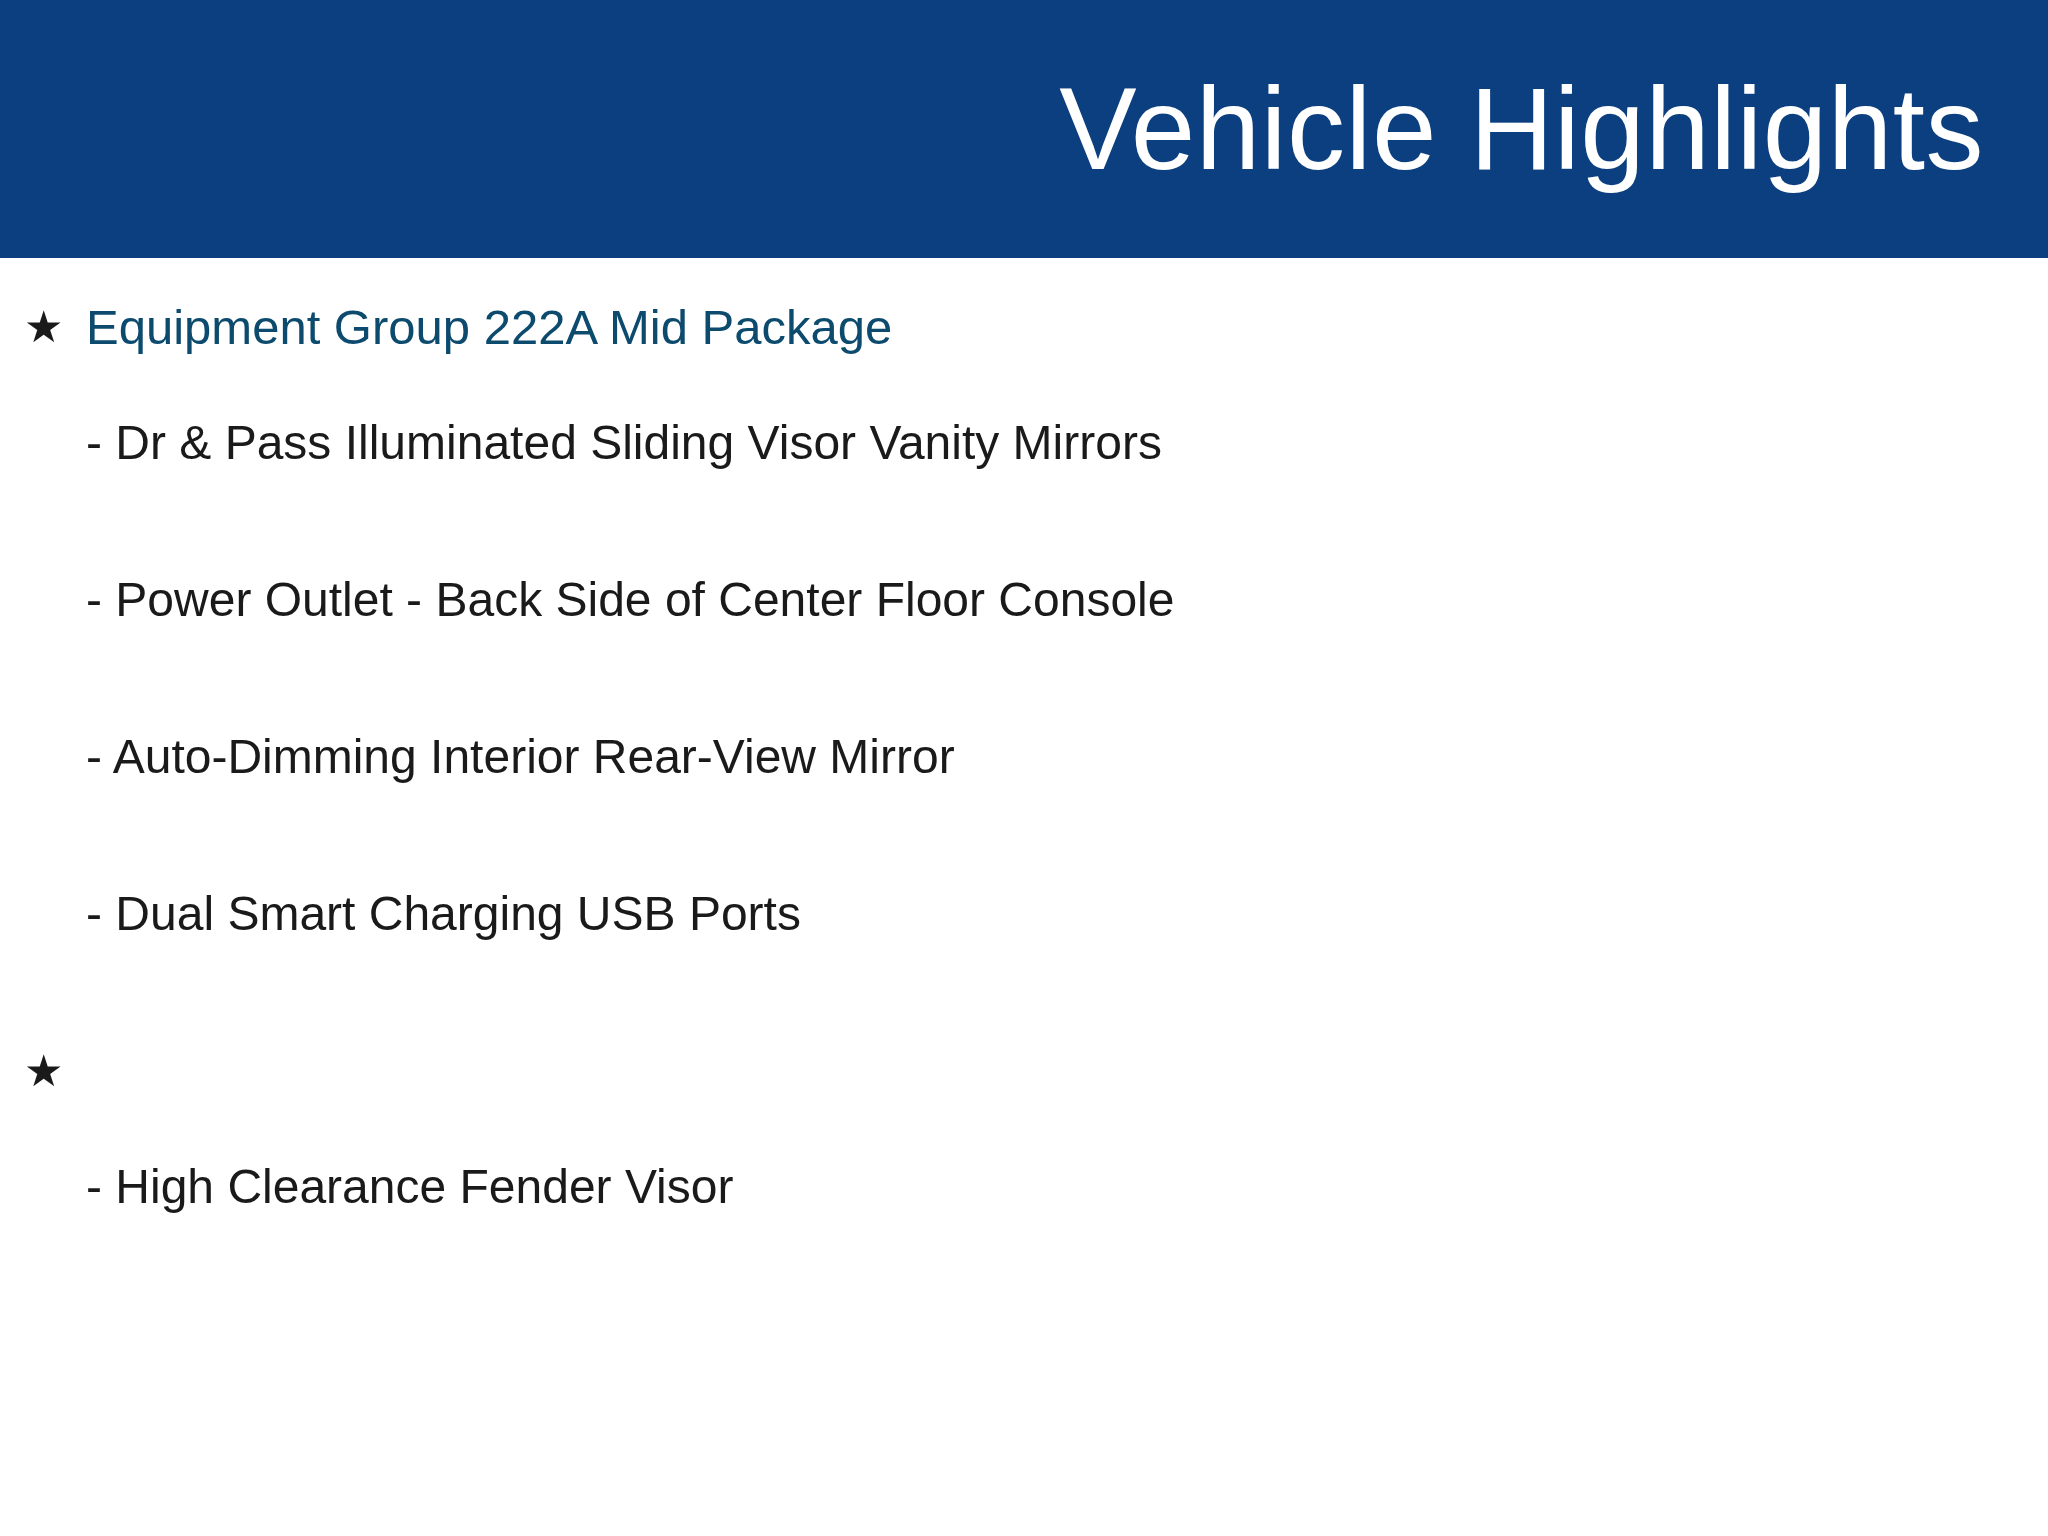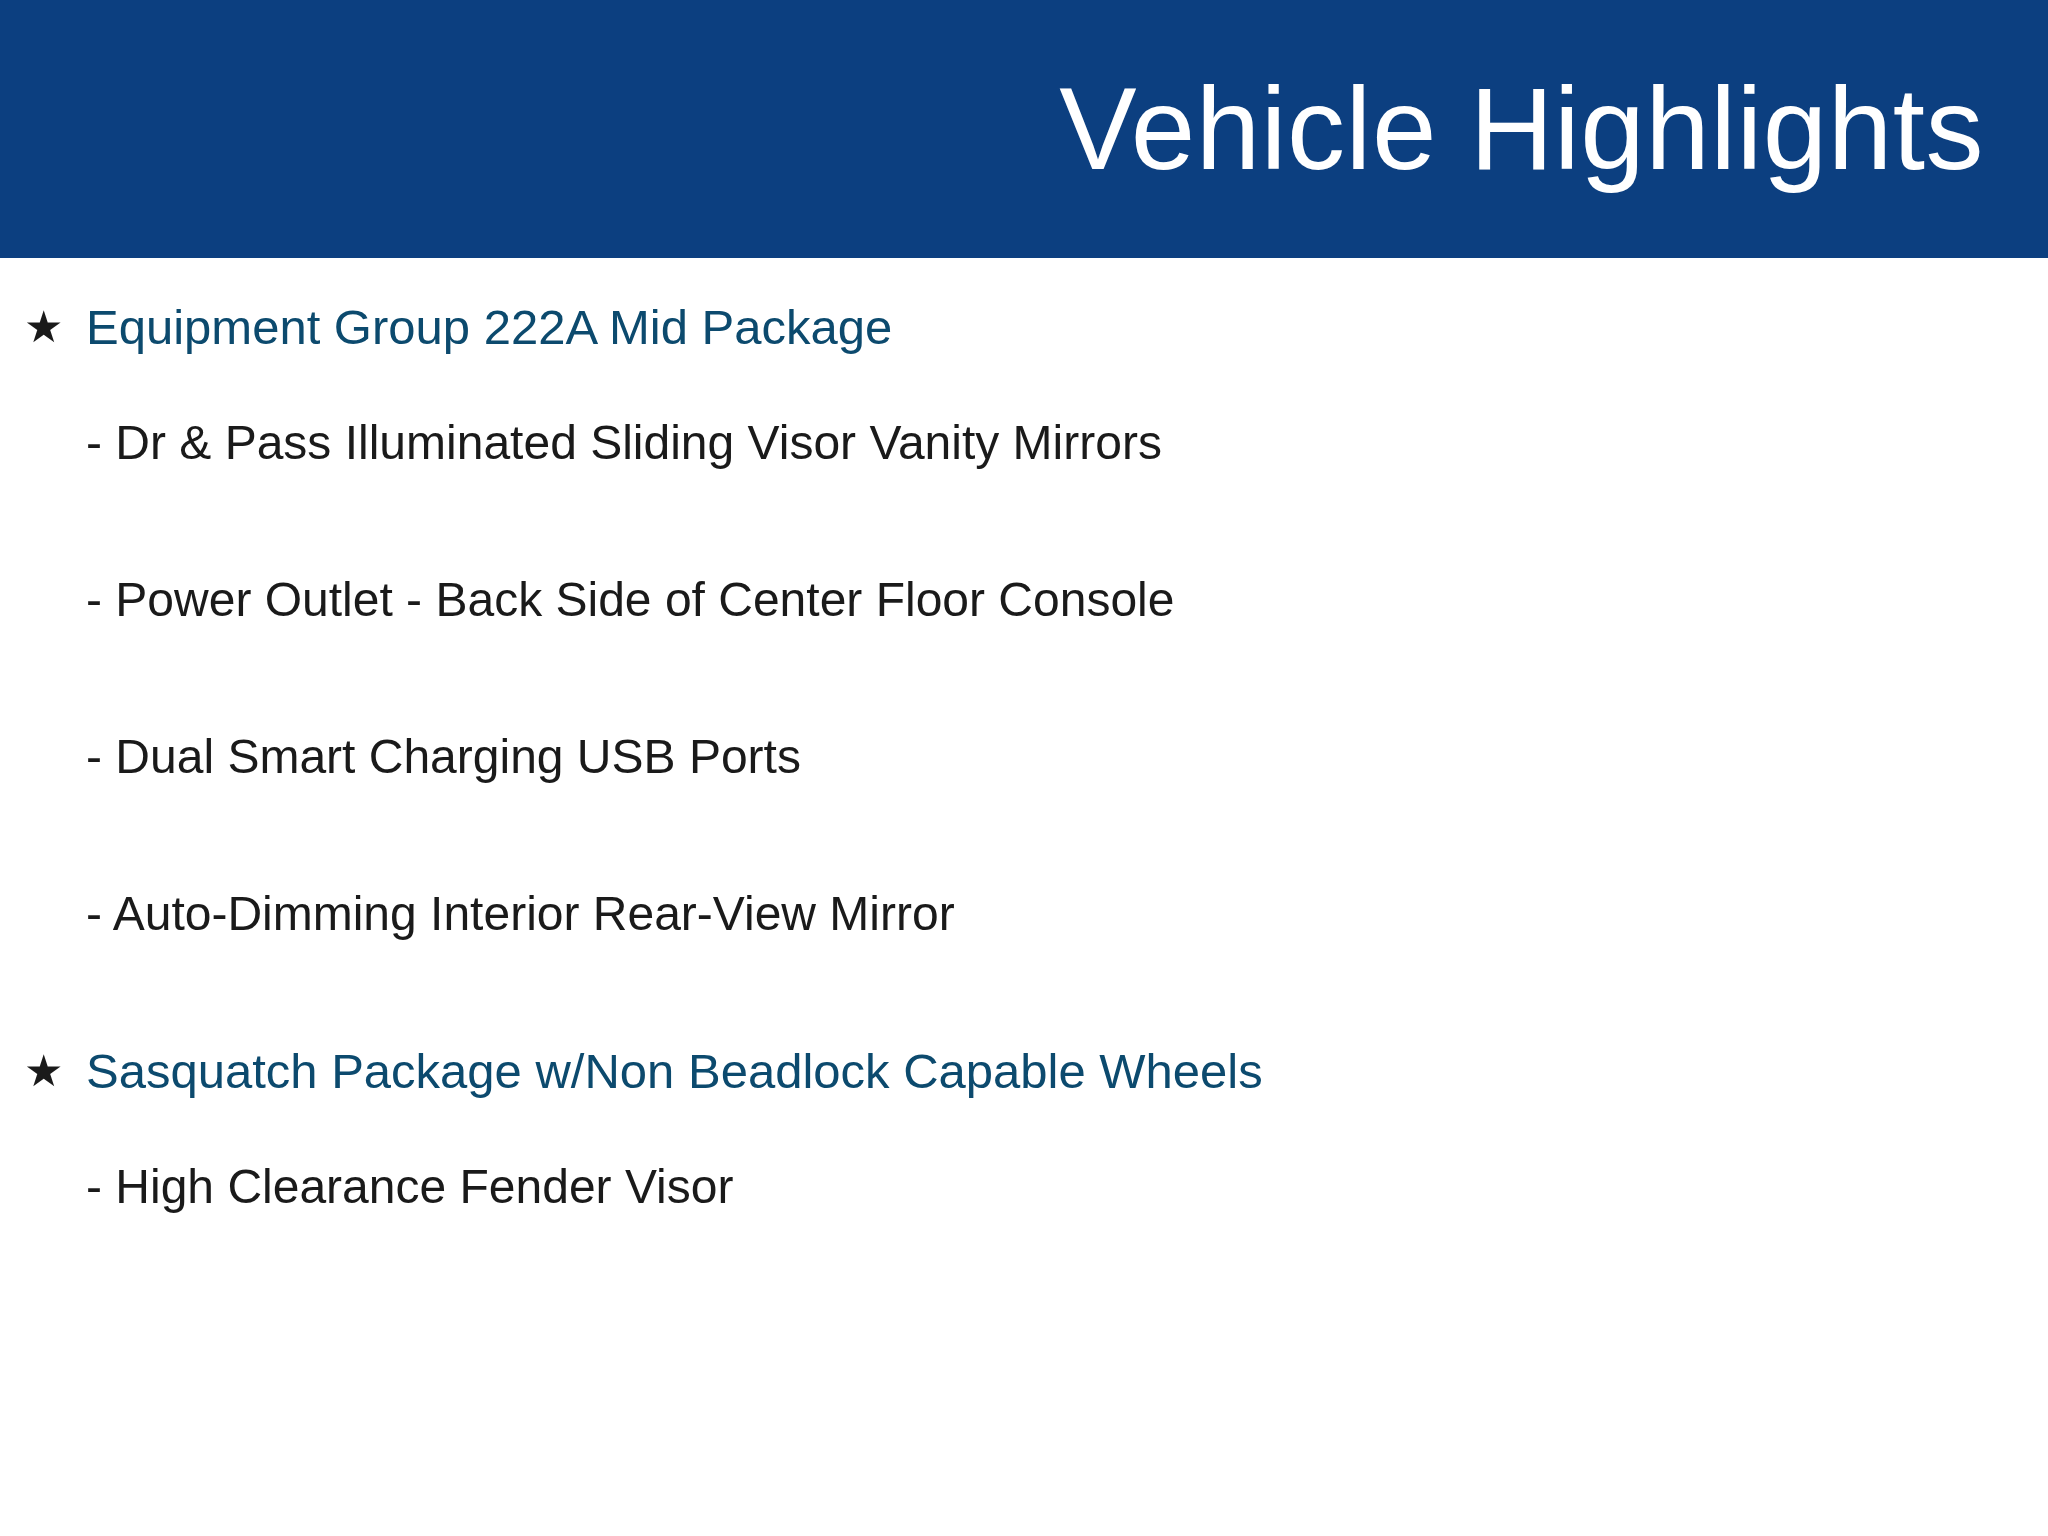--- a/index.html
+++ b/index.html
@@ -108,30 +108,29 @@
     <div class="sub-row first-of-group">
       <span class="sub-text">- Dr &amp; Pass Illuminated Sliding Visor Vanity Mirrors</span>
     </div>
 
     <div class="sub-row">
       <span class="sub-text">- Power Outlet - Back Side of Center Floor Console</span>
     </div>
 
 
     <div class="sub-row">
-      <span class="sub-text">- Dual Smart Charging USB Ports</span>
+      <span class="sub-text">- Auto-Dimming Interior Rear-View Mirror</span>
     </div>
 
     <div class="sub-row">
-      <span class="sub-text">- Auto-Dimming Interior Rear-View Mirror</span>
+      <span class="sub-text">- Dual Smart Charging USB Ports</span>
     </div>
 
     <div class="bullet-row">
       <span class="bullet-star">★</span>
-      <span class="bullet-text">Sasquatch Package w/Non Beadlock Capable Wheels</span>
     </div>
 
     <div class="sub-row first-of-group">
       <span class="sub-text">- High Clearance Fender Visor</span>
     </div>
 
   </div>
 </div>
 
 </body></html>

